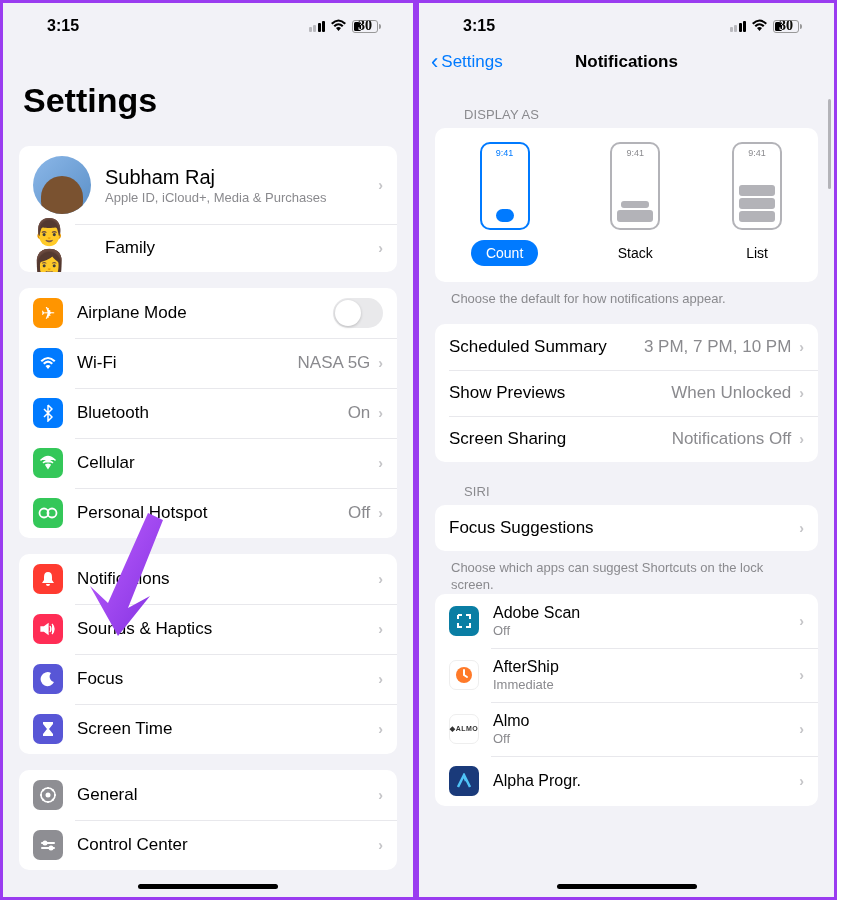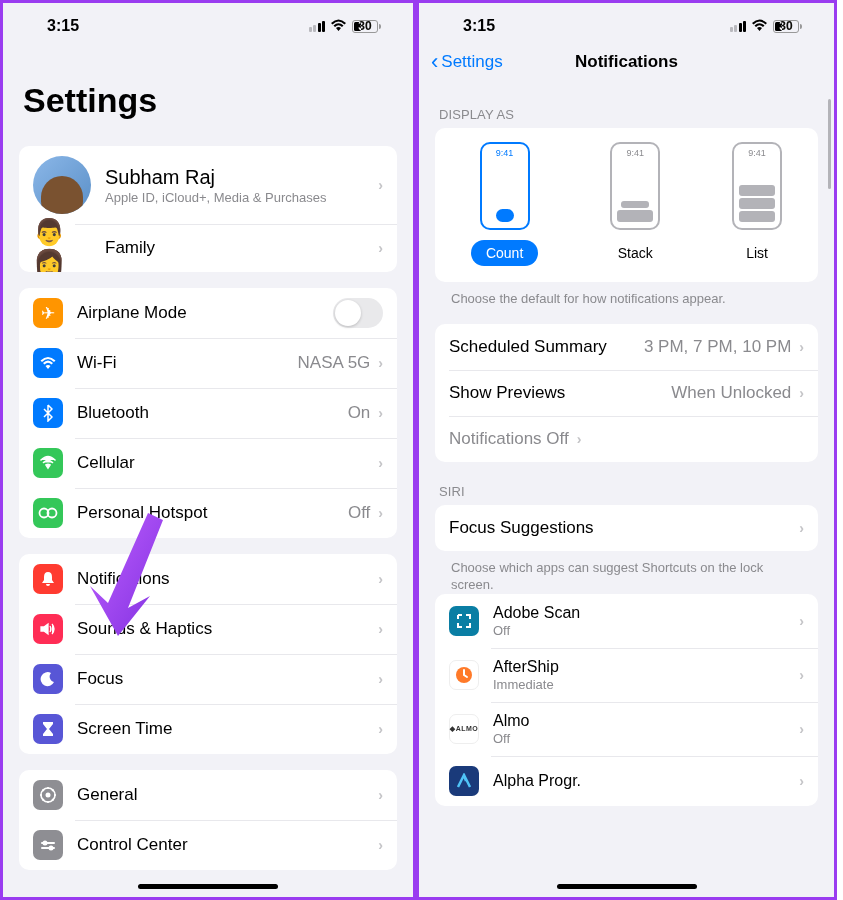--- a/index.html
+++ b/index.html
@@ -52,22 +52,23 @@
     }
     .battery-body {
       width: 26px;
       height: 13px;
       border: 1px solid #999;
       border-radius: 3px;
       position: relative;
       display: flex;
       align-items: center;
       justify-content: center;
-      font-size: 12px;
+      font-size: 14px;
       font-weight: 600;
+      font-family: Liberation Serif, serif;
     }
     .battery-fill {
       position: absolute;
       left: 1px; top: 1px; bottom: 1px;
       width: 28%;
       background: #000;
       border-radius: 1.5px;
       z-index: 0;
     }
     .battery-text { position: relative; z-index: 1; mix-blend-mode: difference; color: #fff;}
@@ -183,21 +184,21 @@
       position: absolute;
       left: 0; right: 0;
       text-align: center;
       font-size: 17px;
       font-weight: 600;
       pointer-events: none;
     }
     .section-header {
       font-size: 13px;
       color: #8a8a8e;
-      padding: 22px 32px 6px 20px;
+      padding: 22px 32px 6px 45px;
       text-transform: uppercase;
       letter-spacing: 0.1px;
     }
     .section-footer {
       font-size: 13px;
       color: #8a8a8e;
       padding: 8px 32px 0 32px;
       line-height: 1.35;
     }
     .display-as-card {
@@ -521,20 +522,21 @@
       <span class="row-label">Scheduled Summary</span>
       <span class="row-detail">3 PM, 7 PM, 10 PM</span>
       <span class="chevron">›</span>
     </div>
     <div class="row no-icon">
       <span class="row-label">Show Previews</span>
       <span class="row-detail">When Unlocked</span>
       <span class="chevron">›</span>
     </div>
     <div class="row no-icon">
+      <span class="row-label">Screen Sharing</span>
       <span class="row-detail">Notifications Off</span>
       <span class="chevron">›</span>
     </div>
   </div>
 
   <div class="section-header">SIRI</div>
   <div class="section" style="margin-top:0">
     <div class="row no-icon">
       <span class="row-label">Focus Suggestions</span>
       <span class="chevron">›</span>

